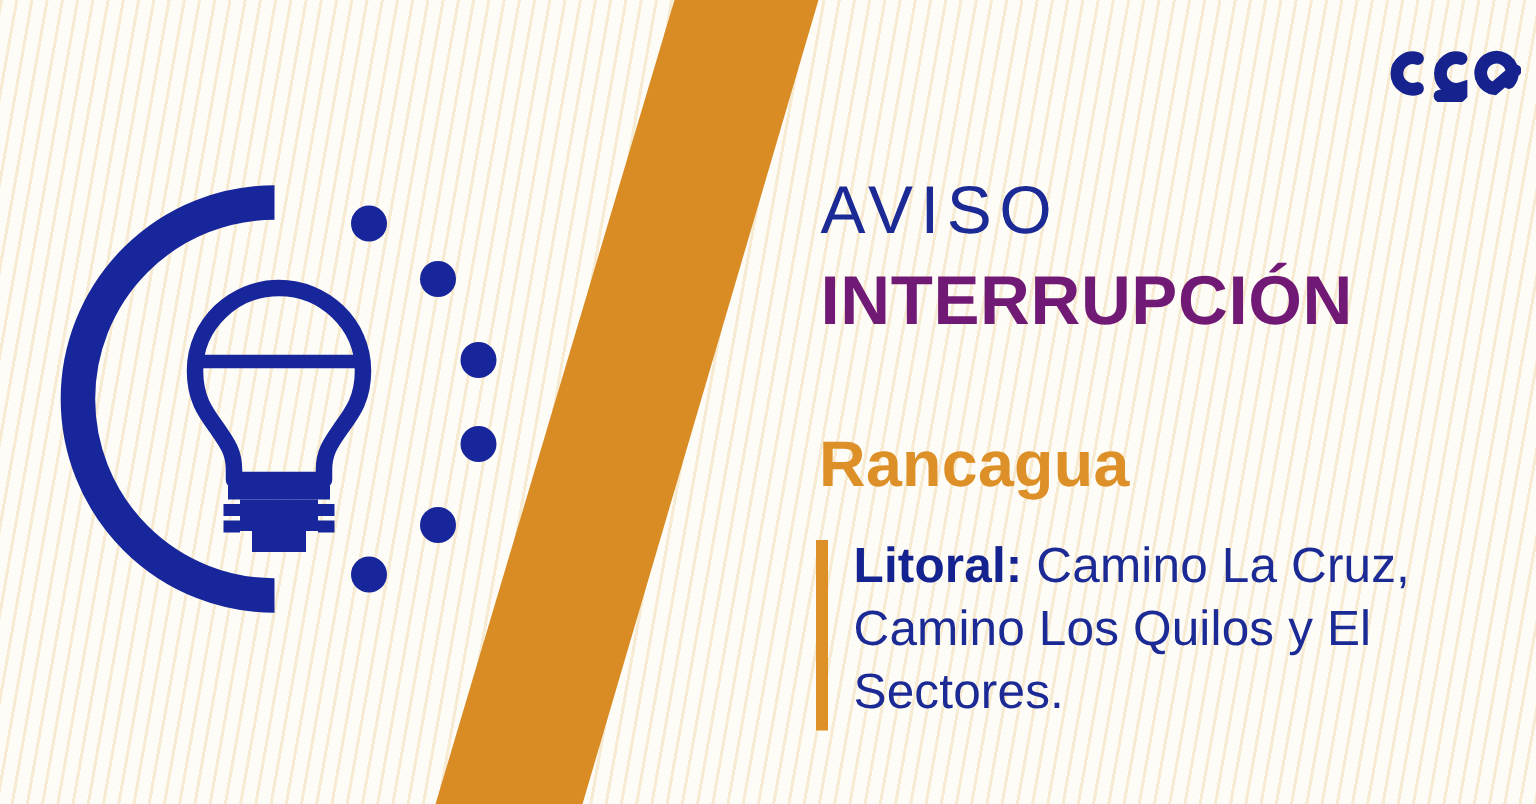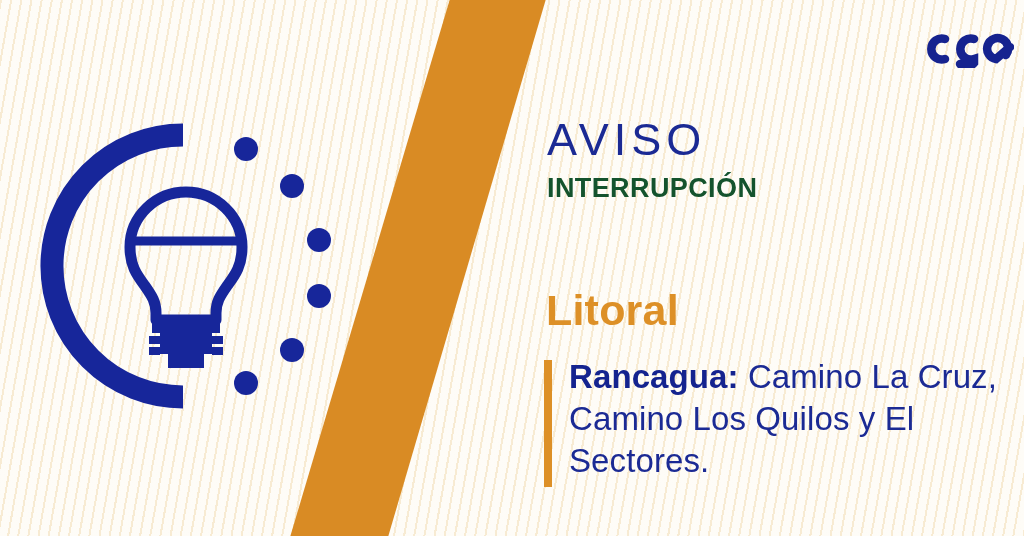--- a/index.html
+++ b/index.html
@@ -93,25 +93,25 @@
     font-weight: 300;
     letter-spacing: 5px;
     color: #1b2a94;
   }
 
   .headline {
     position: absolute;
     left: 3px;
     top: 170px;
     width: 470px;
-    font-size: 27px;
+    font-size: 46px;
     line-height: 1.34;
     font-weight: 700;
     letter-spacing: 0.4px;
-    color: #14532d;
+    color: #701a75;
     text-transform: uppercase;
   }
   .headline .line { display: block; white-space: nowrap; }
 
   .city {
     position: absolute;
     left: 2px;
     top: 289px;
     font-size: 43px;
     line-height: 1;
@@ -209,21 +209,21 @@
         </g>
       </svg>
     </div>
 
     <div class="kicker">AVISO</div>
 
     <div class="headline">
       <span class="line">INTERRUPCIÓN</span>
     </div>
 
-    <div class="city">Litoral</div>
+    <div class="city">Rancagua</div>
 
     <div class="sectors-wrap">
       <div class="sector-bar"></div>
-      <div class="sectors-text"><span class="lbl">Rancagua:</span><span> Camino La Cruz, Camino Los Quilos y El Sectores.</span></div>
+      <div class="sectors-text"><span class="lbl">Litoral:</span><span> Camino La Cruz, Camino Los Quilos y El Sectores.</span></div>
     </div>
 
   </div>
 </div>
 
 </body></html>

